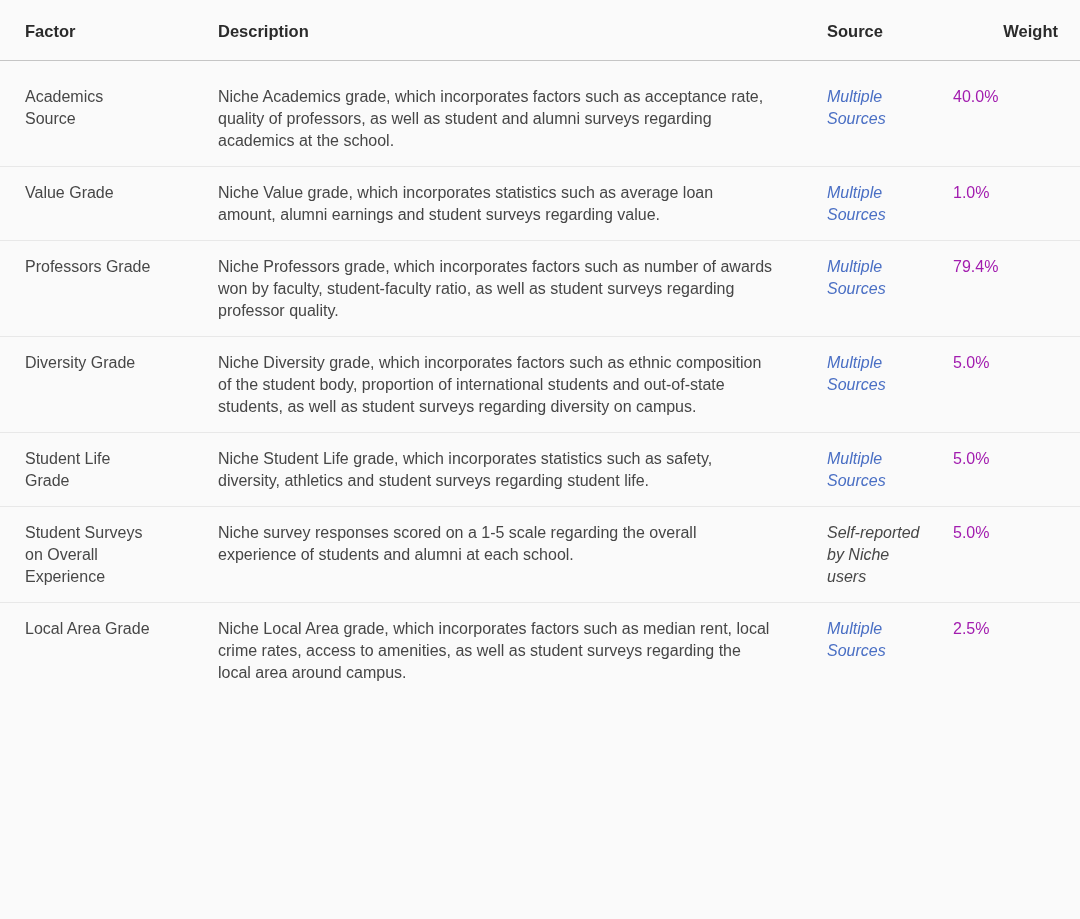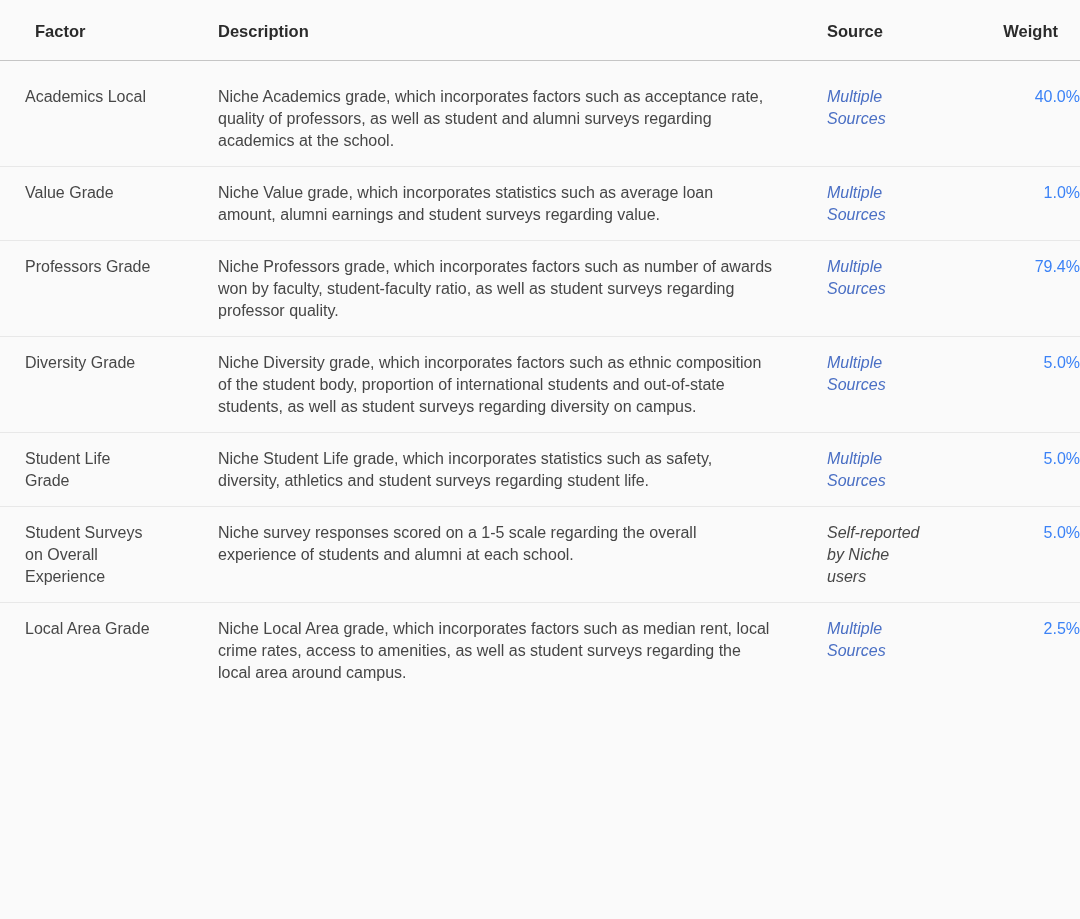--- a/index.html
+++ b/index.html
@@ -32,34 +32,34 @@
 
   thead th{
     text-align:left;
     font-weight:bold;
     color:var(--header-text);
     font-size:16.5px;
     padding:20px 0 18px 0;
     border-bottom:1px solid var(--header-divider);
     vertical-align:top;
   }
-  thead th.h-factor{padding-left:35px;}
+  thead th.h-factor{padding-left:25px;}
   thead th.h-weight{text-align:right;padding-right:22px;}
 
   tbody td{
     vertical-align:top;
     padding:15px 0 14px 0;
     border-top:1px solid var(--row-divider);
   }
   tbody tr:first-child td{border-top:none;padding-top:25px;}
 
   td.cell-factor{padding-left:25px;padding-right:62px;color:#474747;}
   td.cell-desc{padding-right:52px;}
   td.cell-source{padding-right:28px;font-style:italic;}
-  td.cell-weight{text-align:right;color:#3b82f6;}
+  td.cell-weight{text-align:left;padding-right:27px;color:#a21caf;}
 
   a.source-link{
     color:var(--link);
     text-decoration:none;
     cursor:pointer;
   }
   span.source-text{color:#474747;}
 </style>
 </head>
 <body>
@@ -74,21 +74,21 @@
   <thead>
     <tr>
       <th class="h-factor">Factor</th>
       <th class="h-desc">Description</th>
       <th class="h-source">Source</th>
       <th class="h-weight">Weight</th>
     </tr>
   </thead>
   <tbody>
   <tr>
-    <td class="cell-factor">Academics Local</td>
+    <td class="cell-factor">Academics Source</td>
     <td class="cell-desc">Niche Academics grade, which incorporates factors such as acceptance rate, quality of professors, as well as student and alumni surveys regarding academics at the school.</td>
     <td class="cell-source"><a class="source-link" href="#">Multiple Sources</a></td>
     <td class="cell-weight">40.0%</td>
   </tr>
 
   <tr>
     <td class="cell-factor">Value Grade</td>
     <td class="cell-desc">Niche Value grade, which incorporates statistics such as average loan amount, alumni earnings and student surveys regarding value.</td>
     <td class="cell-source"><a class="source-link" href="#">Multiple Sources</a></td>
     <td class="cell-weight">1.0%</td>

